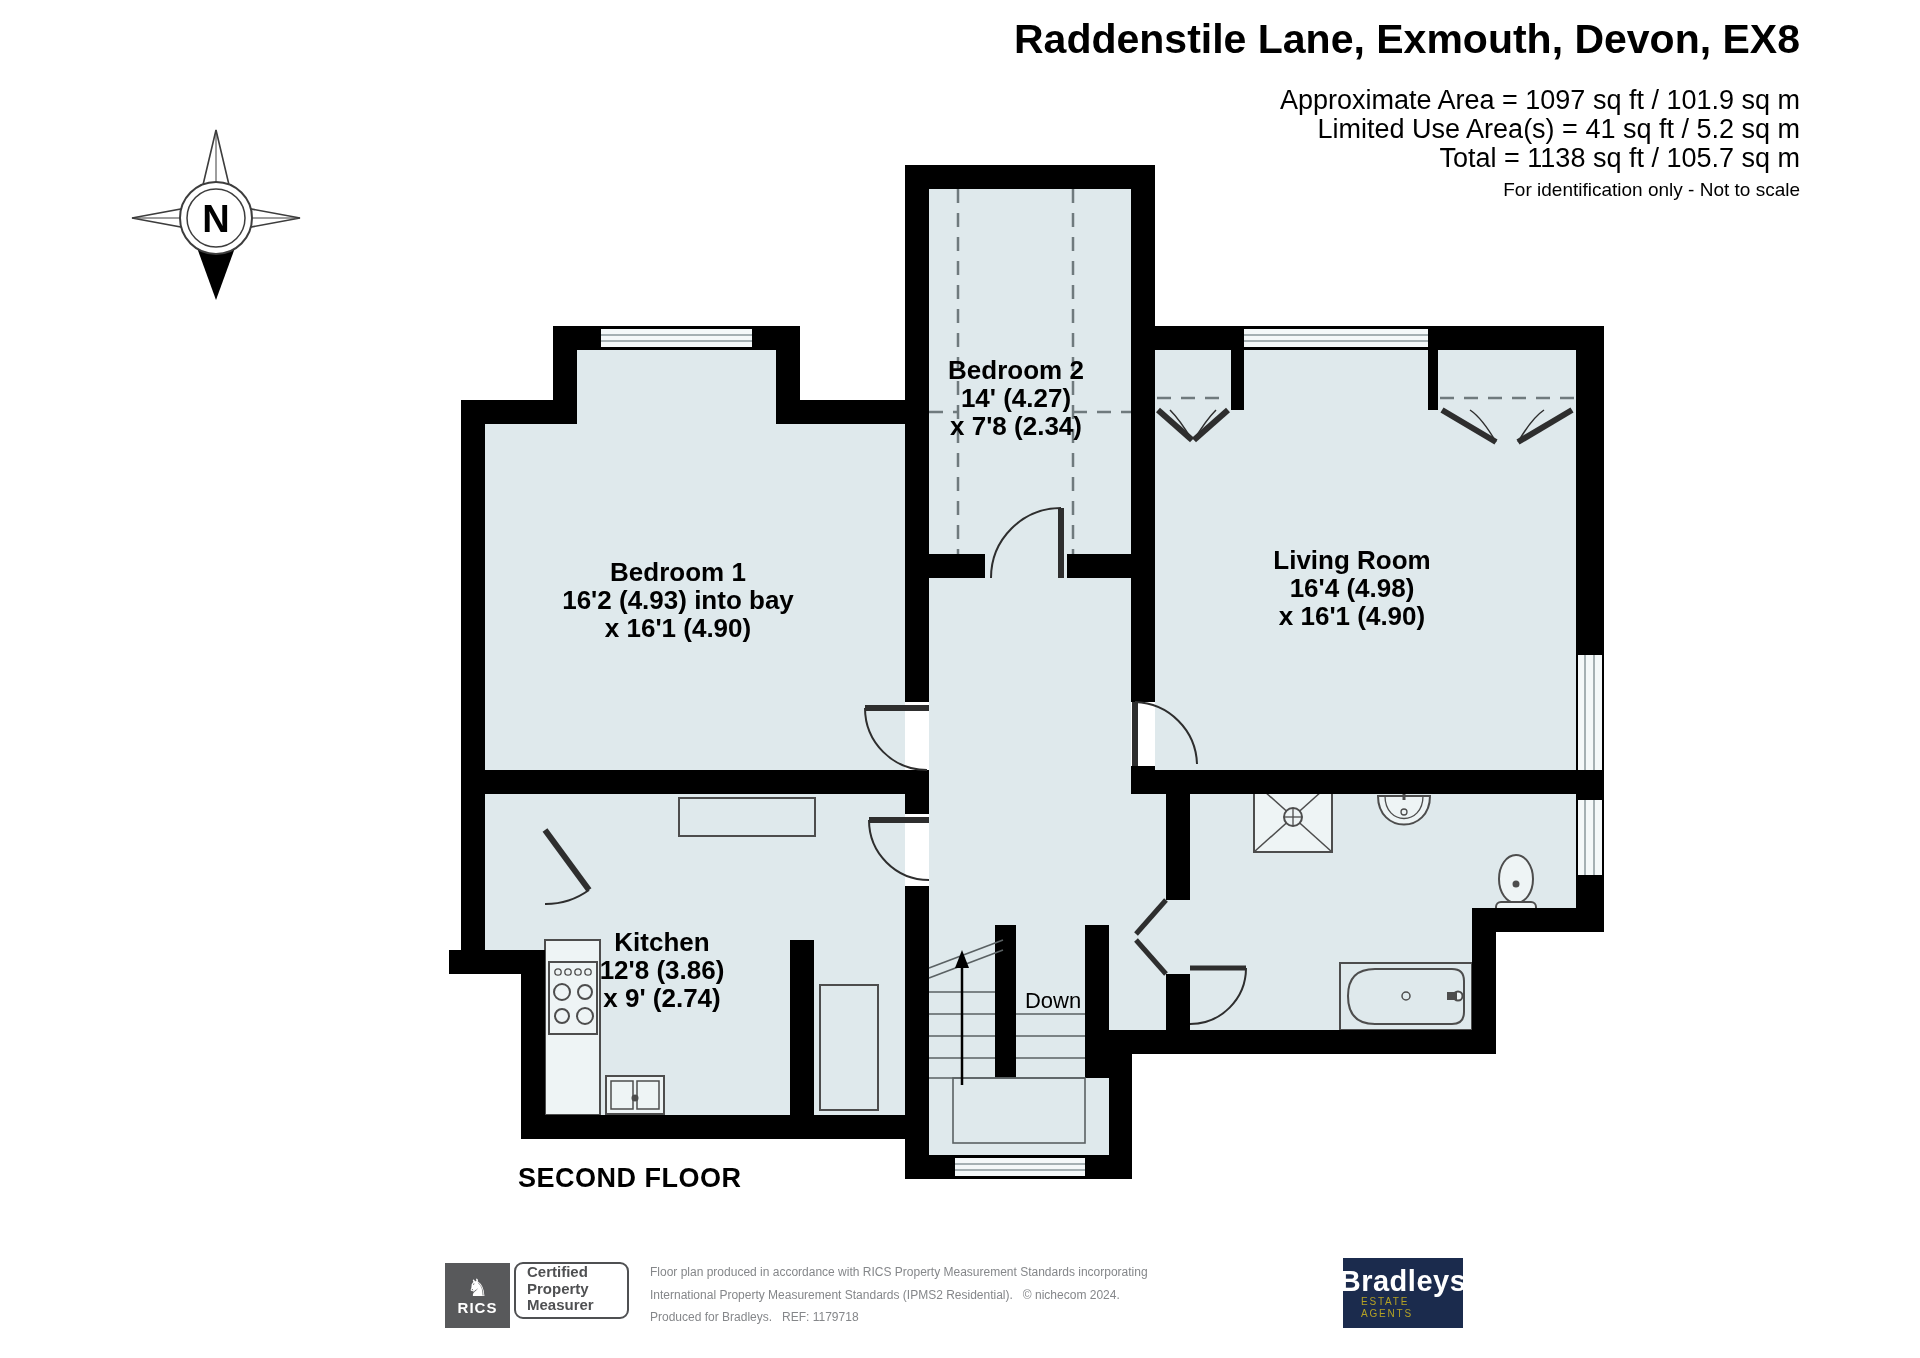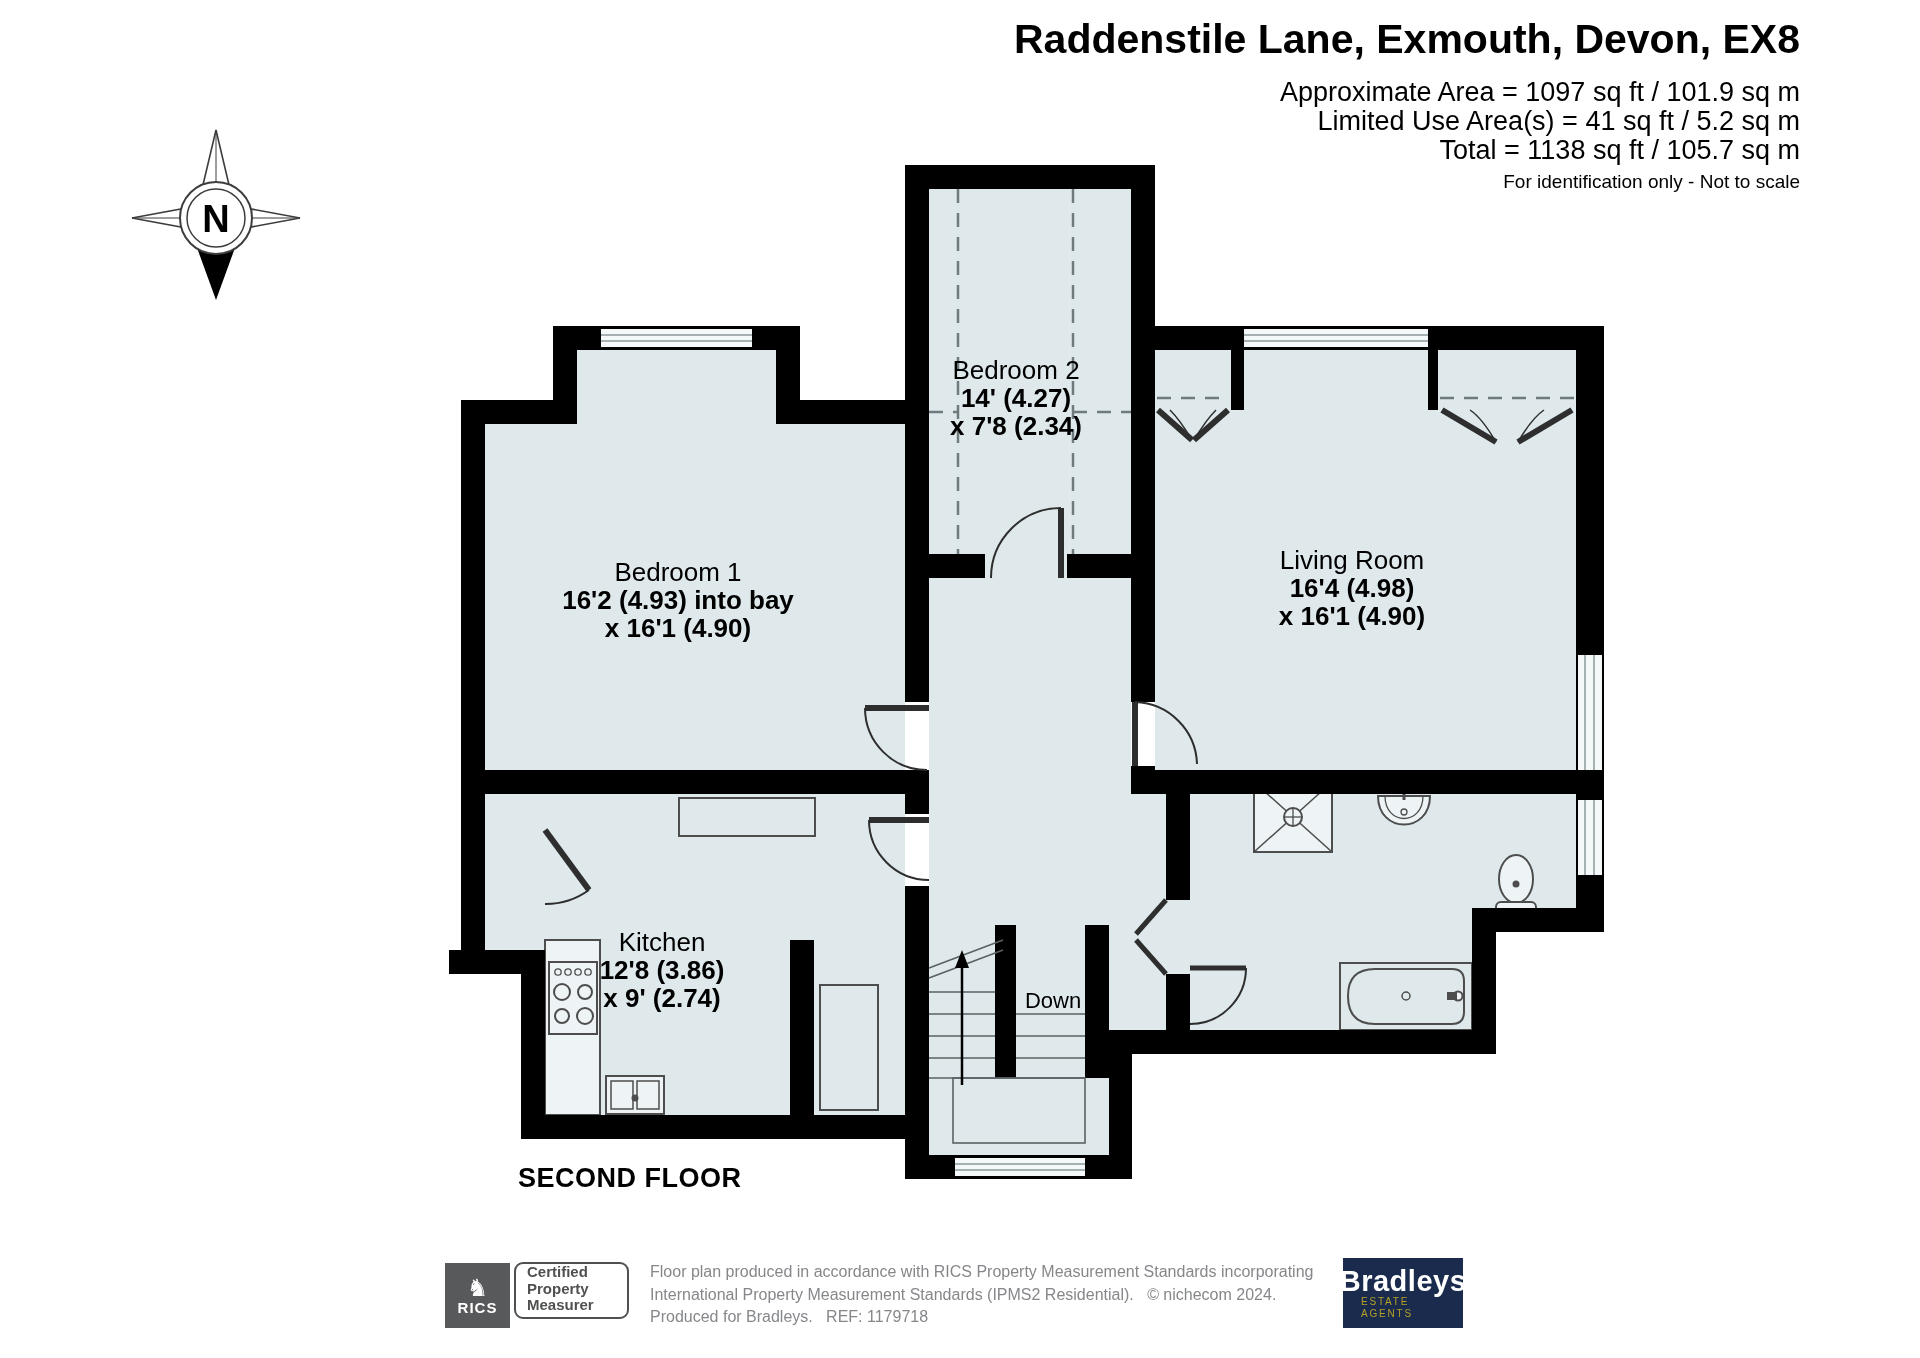--- a/index.html
+++ b/index.html
@@ -2,39 +2,39 @@
 <html><head>
 <meta charset="utf-8">
 <style>
   html,body{margin:0;padding:0;background:#ffffff;}
   .canvas{
     position:relative;width:1920px;height:1358px;background:#ffffff;overflow:hidden;
     font-family:"Liberation Sans", sans-serif;color:#000;
   }
   
   .header-block{position:absolute;top:16px;right:120px;text-align:right;}
-  .title{font-size:41px;font-weight:bold;letter-spacing:0;line-height:46px;margin-bottom:16px;}
+  .title{font-size:41px;font-weight:bold;letter-spacing:0;line-height:46px;margin-bottom:24px;}
   .area-line{font-size:27px;line-height:29px;}
   .note-line{font-size:19px;line-height:24px;margin-top:5px;}
   
   .room-label{position:absolute;transform:translateX(-50%);text-align:center;white-space:nowrap;}
-  .room-name{font-size:26px;font-weight:normal;line-height:28px;}
+  .room-name{font-size:26px;font-weight:bold;line-height:28px;}
   .room-dim{font-size:26px;line-height:28px;font-weight:bold;}
   .down-label{position:absolute;transform:translateX(-50%);font-size:22px;font-weight:normal;}
   .floor-label{position:absolute;font-size:27px;font-weight:bold;letter-spacing:0.5px;}
   
   .rics-box{position:absolute;left:445px;top:1263px;width:65px;height:65px;background:#58595b;
     display:flex;flex-direction:column;align-items:center;justify-content:center;color:#fff;}
   .rics-lion{font-size:24px;line-height:24px;}
   .rics-word{font-size:15px;font-weight:bold;letter-spacing:1px;line-height:16px;}
   .cpm-box{position:absolute;left:514px;top:1262px;width:100px;height:47px;border:2.5px solid #4f5052;
     border-radius:9px;padding:0 0 6px 11px;color:#4f5052;}
   .cpm-line{font-size:15px;font-weight:bold;line-height:16.5px;}
   .disclaimer{position:absolute;left:650px;top:1261px;color:#85878a;}
-  .disclaimer-line{font-size:16px;line-height:22.5px;white-space:pre-wrap;}
+  .disclaimer-line{font-size:12px;line-height:22.5px;white-space:pre-wrap;}
   .agent-box{position:absolute;left:1343px;top:1258px;width:120px;height:70px;background:#1b2b4d;
     display:flex;flex-direction:column;align-items:center;justify-content:center;}
   .agent-name{color:#ffffff;font-size:29px;font-weight:600;line-height:30px;letter-spacing:0.5px;}
   .agent-tagline{color:#b3a125;font-size:10px;letter-spacing:1.8px;line-height:12px;align-self:flex-start;margin-left:18px;}
   svg{position:absolute;left:0;top:0;}
 </style>
 </head>
 <body>
 
 <div class="canvas">

